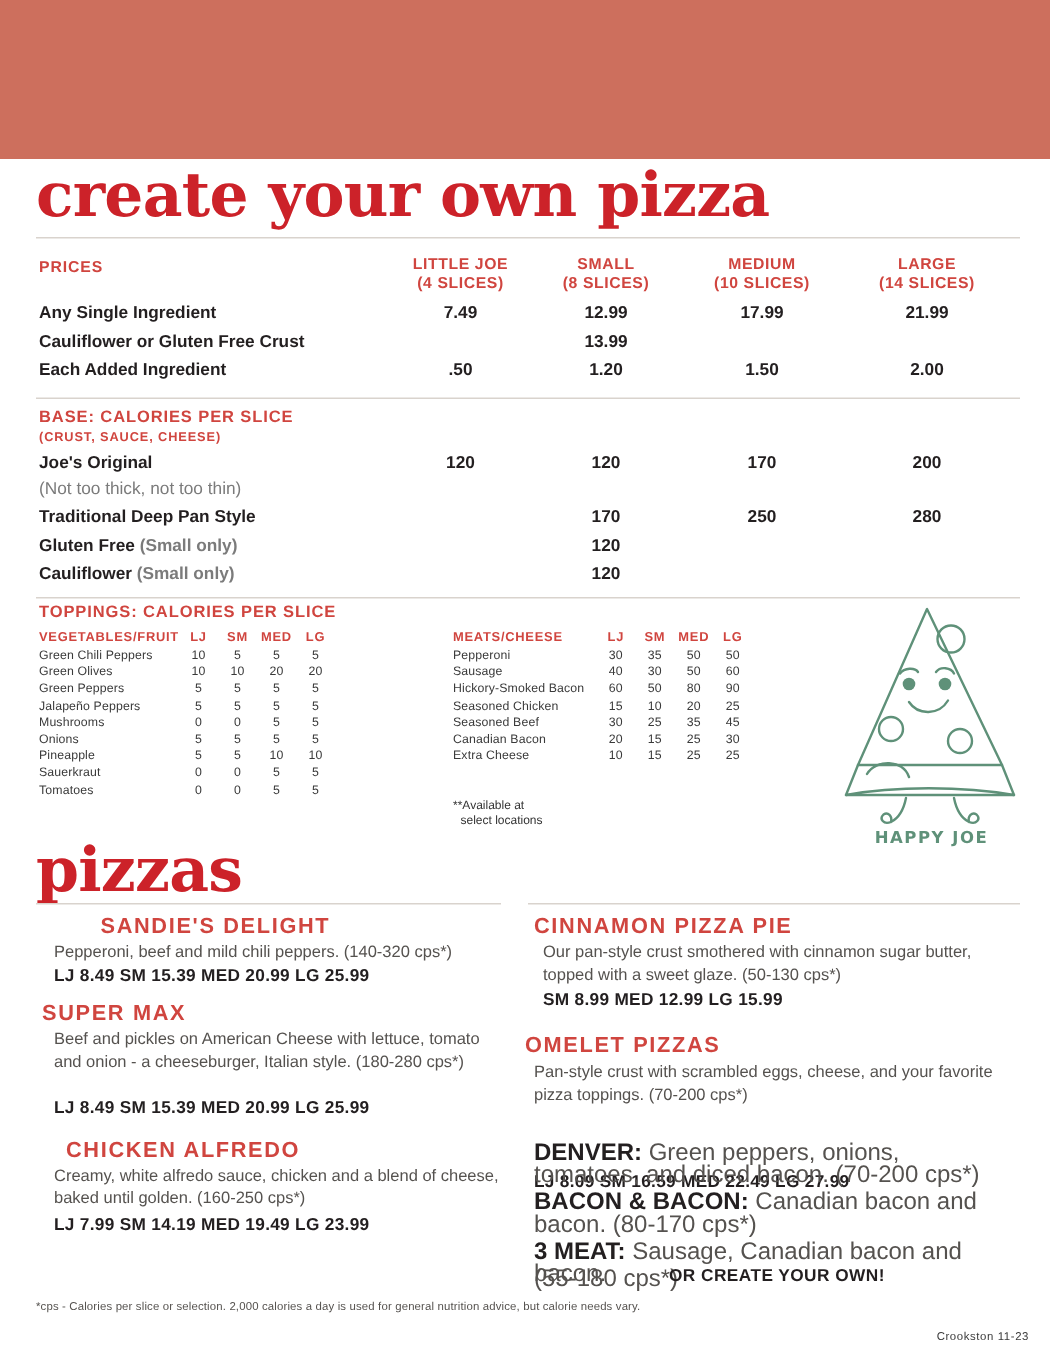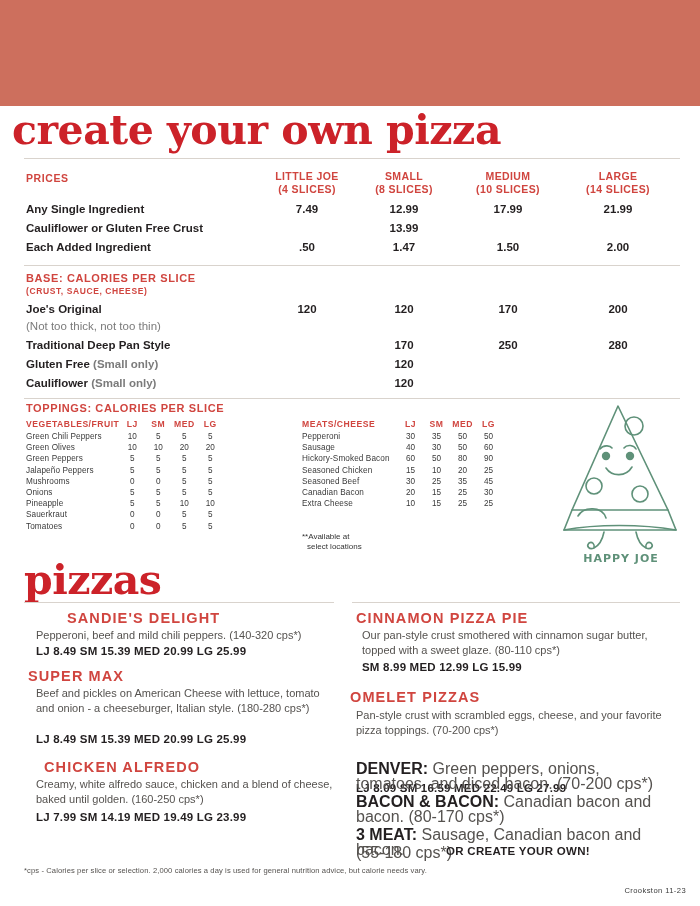--- a/index.html
+++ b/index.html
@@ -56,21 +56,21 @@
 
   
   .headline {
     position: absolute;
     color: #cc2229;
     font-family: "DejaVu Serif", serif;
     font-weight: bold;
     letter-spacing: -0.5px;
   }
   #create-headline {
-    left: 12px; top: 108px;
+    left: 24px; top: 108px;
     width: 656px;
     font-size: 41px;
     line-height: 44px;
   }
   #pizzas-headline {
     left: 24px; top: 558px;
     font-size: 41px;
     line-height: 44px;
   }
 
@@ -256,21 +256,21 @@
 <div class="num c-lj" style="top:203px;">7.49</div>
 <div class="num c-sm" style="top:203px;">12.99</div>
 <div class="num c-med" style="top:203px;">17.99</div>
 <div class="num c-lg" style="top:203px;">21.99</div>
 
 <div class="abs row-label" style="left:26px; top:222px;">Cauliflower or Gluten Free Crust</div>
 <div class="num c-sm" style="top:222px;">13.99</div>
 
 <div class="abs row-label" style="left:26px; top:241px;text-align:right;">Each Added Ingredient</div>
 <div class="num c-lj" style="top:241px;">.50</div>
-<div class="num c-sm" style="top:241px;">1.47</div>
+<div class="num c-sm" style="top:241px;">1.20</div>
 <div class="num c-med" style="top:241px;">1.50</div>
 <div class="num c-lg" style="top:241px;">2.00</div>
 
 <div class="rule" style="left:24px; top:265px; width:656px;"></div>
 
 <div class="abs red-head" style="left:26px; top:272px; font-size:11px;">BASE: CALORIES PER SLICE</div>
 <div class="abs red-head" style="left:26px; top:286px; font-size:8.5px;">(CRUST, SAUCE, CHEESE)</div>
 
 <div class="abs row-label" style="left:26px; top:303px;">Joe's Original</div>
 <div class="num c-lj" style="top:303px;">120</div>
@@ -486,21 +486,21 @@
 
 <div class="abs pizza-name" style="left:28px; top:668px;">SUPER MAX</div>
 <div class="abs pizza-desc" style="left:36px; top:686px; width:298px;">Beef and pickles on American Cheese with lettuce, tomato and onion - a cheeseburger, Italian style. (180-280 cps*)</div>
 <div class="abs pizza-price" style="left:36px; top:733px;">LJ 8.49  SM 15.39  MED 20.99  LG 25.99</div>
 
 <div class="abs pizza-name" style="left:28px; top:759px;margin-left:16px;">CHICKEN ALFREDO</div>
 <div class="abs pizza-desc" style="left:36px; top:777px; width:300px;">Creamy, white alfredo sauce, chicken and a blend of cheese, baked until golden. (160-250 cps*)</div>
 <div class="abs pizza-price" style="left:36px; top:811px;">LJ 7.99  SM 14.19  MED 19.49  LG 23.99</div>
 
 <div class="abs pizza-name" style="left:356px; top:610px;">CINNAMON PIZZA PIE</div>
-<div class="abs pizza-desc" style="left:362px; top:628px; width:320px;">Our pan-style crust smothered with cinnamon sugar butter, topped with a sweet glaze. (80-110 cps*)</div>
+<div class="abs pizza-desc" style="left:362px; top:628px; width:320px;">Our pan-style crust smothered with cinnamon sugar butter, topped with a sweet glaze. (50-130 cps*)</div>
 <div class="abs pizza-price" style="left:362px; top:661px;">SM 8.99  MED 12.99  LG 15.99</div>
 
 <div class="abs pizza-name" style="left:350px; top:689px;">OMELET PIZZAS</div>
 <div class="abs pizza-desc" style="left:356px; top:708px; width:316px;">Pan-style crust with scrambled eggs, cheese, and your favorite pizza toppings. (70-200 cps*)</div>
 <div class="abs pizza-price" style="left:356px; top:782px;">LJ 8.09  SM 16.59  MED 22.49  LG 27.99</div>
 
 <div class="abs variant" style="left:356px; top:761px; width:318px;">
   <b>DENVER</b><b>:</b><span> Green peppers, onions, tomatoes, and diced bacon. (70-200 cps*)</span>
 </div>
 

